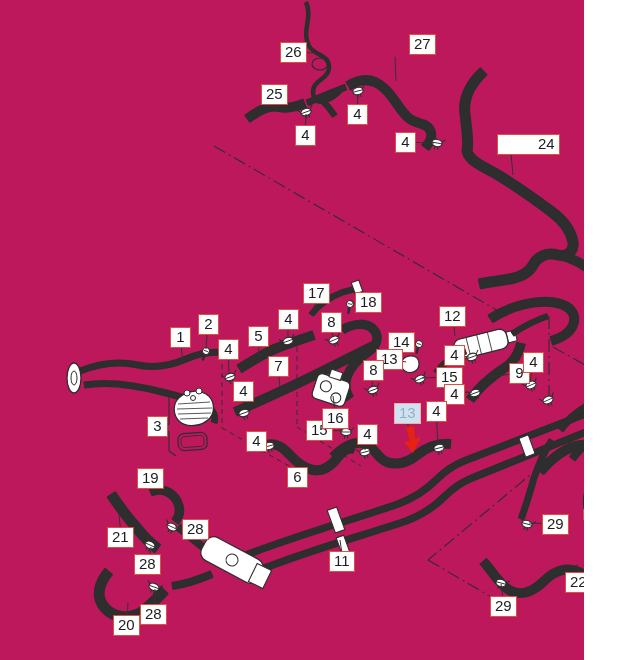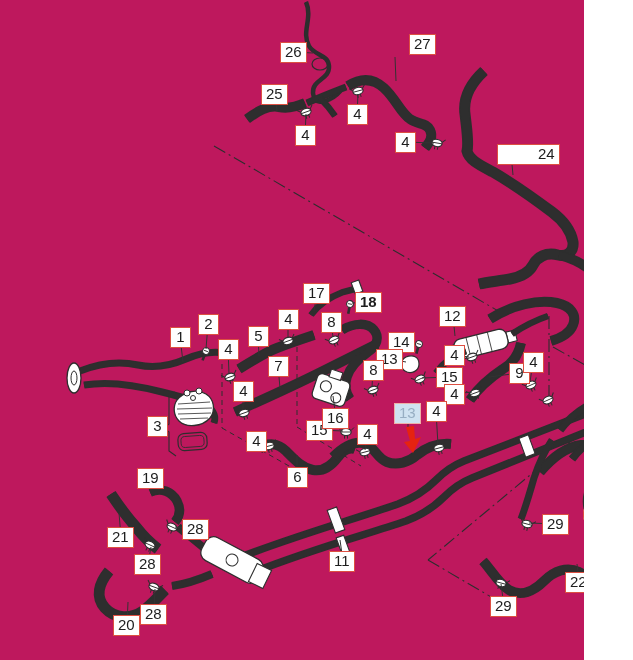--- a/index.html
+++ b/index.html
@@ -278,28 +278,28 @@
   <polygon id="hl-arrow" points="406,427 414,426 415,439 421,437 413,453 404,442 410,441" fill="#e62310"></polygon>
 </svg>
 
 <div id="callout-layer">
       <div class="callout" style="left: 280px; top: 42px;">26</div>
       <div class="callout" style="left: 261px; top: 78px; margin-top: 6px;">25</div>
       <div class="callout" style="left: 295px; top: 125px;">4</div>
       <div class="callout" style="left: 381px; top: 34px; margin-left: 28px;">27</div>
       <div class="callout" style="left: 347px; top: 104px;">4</div>
       <div class="callout" style="left: 395px; top: 132px;">4</div>
-      <div class="callout" style="left: 497px; top: 144px; padding-left: 40px;">24</div>
+      <div class="callout" style="left: 497px; top: 134px; padding-left: 40px;">24</div>
       <div class="callout" style="left: 170px; top: 327px;">1</div>
       <div class="callout" style="left: 198px; top: 314px;">2</div>
       <div class="callout" style="left: 218px; top: 339px;">4</div>
       <div class="callout" style="left: 248px; top: 326px;">5</div>
       <div class="callout" style="left: 278px; top: 309px;">4</div>
       <div class="callout" style="left: 303px; top: 283px;">17</div>
-      <div class="callout" style="left: 355px; top: 292px; font-weight: bold;">18</div>
+      <div class="callout" style="left: 355px; top: 292px;">18</div>
       <div class="callout" style="left: 321px; top: 312px;">8</div>
       <div class="callout" style="left: 268px; top: 356px;">7</div>
       <div class="callout" style="left: 233px; top: 381px;">4</div>
       <div class="callout" style="left: 147px; top: 416px;">3</div>
       <div class="callout" style="left: 246px; top: 431px;">4</div>
       <div class="callout" style="left: 306px; top: 420px;">15</div>
       <div class="callout" style="left: 322px; top: 408px;">16</div>
       <div class="callout" style="left: 287px; top: 467px;">6</div>
       <div class="callout" style="left: 439px; top: 306px;">12</div>
       <div class="callout" style="left: 388px; top: 332px; text-align: right;">14</div>

